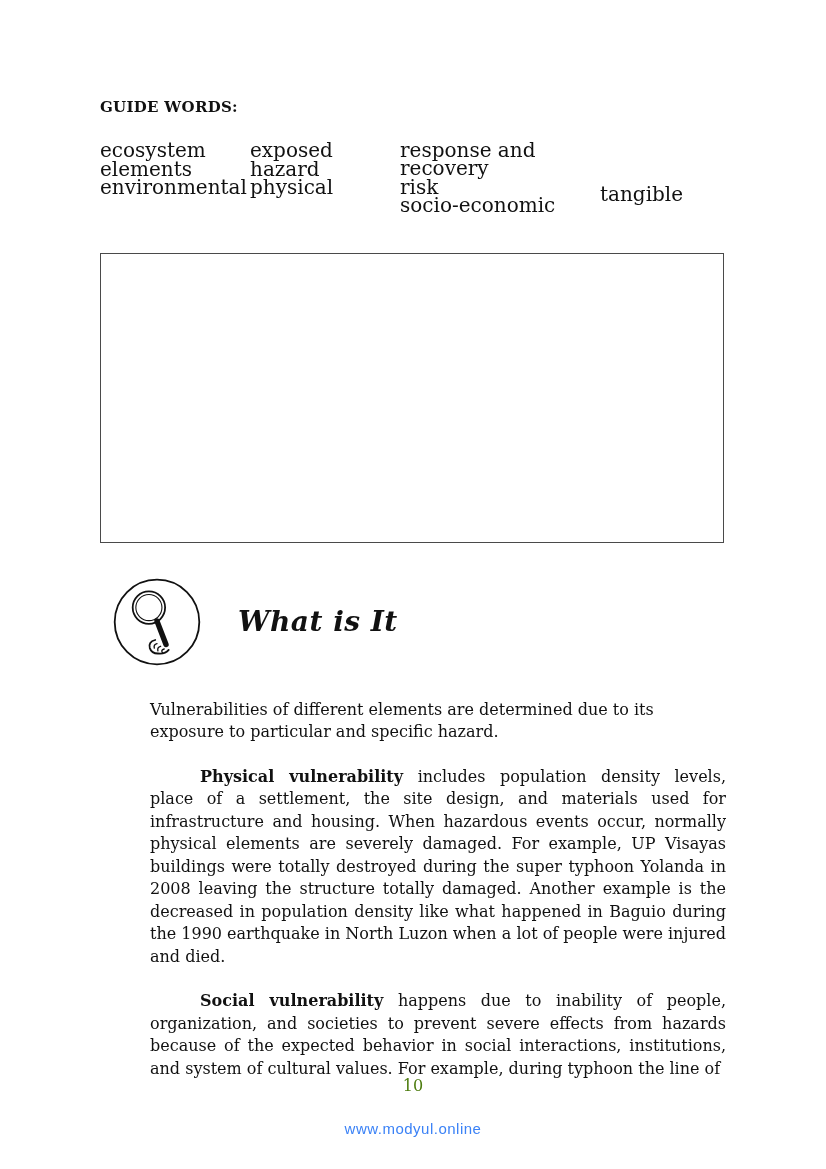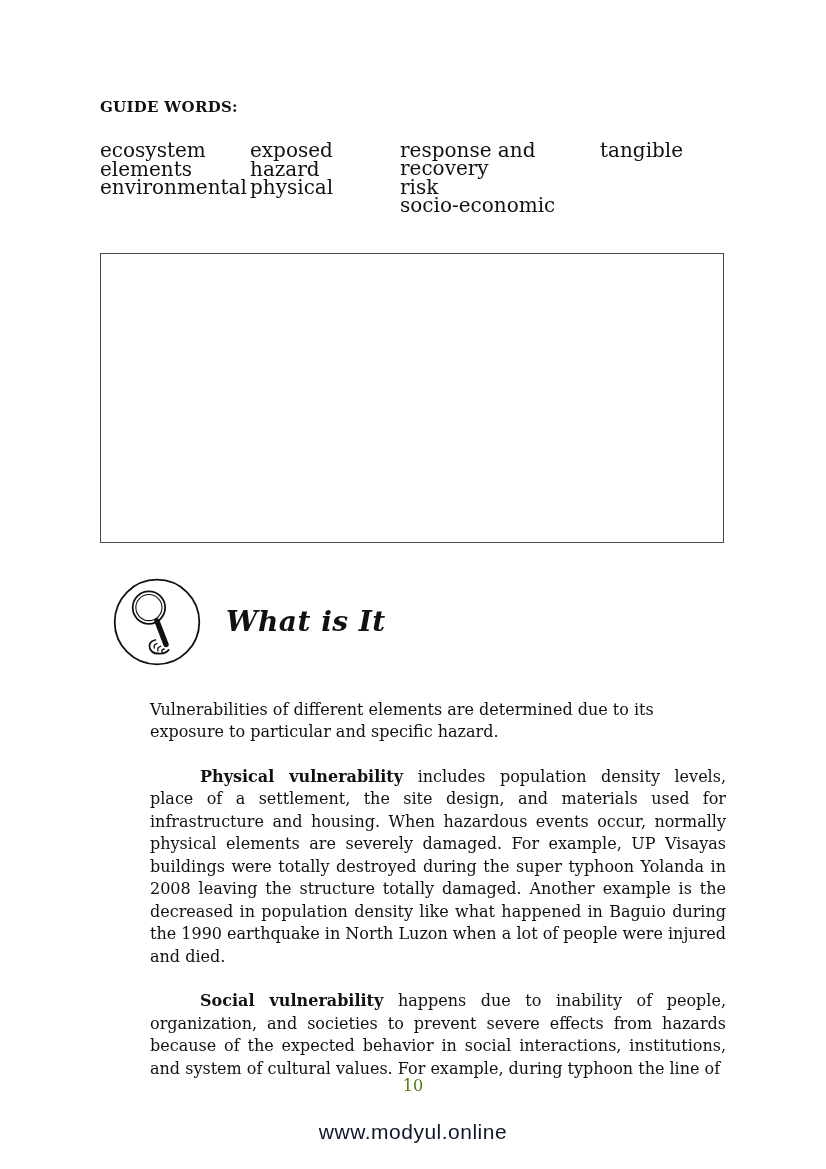--- a/index.html
+++ b/index.html
@@ -32,21 +32,21 @@
   }
   .guide-row {
     display: flex;
     margin-top: 25px;
     font-size: 20px;
     line-height: 18px;
   }
   .gw-col-1 { width: 150px; }
   .gw-col-2 { width: 150px; }
   .gw-col-3 { width: 200px; }
-  .gw-col-4 { width: 126px; }
+  .gw-col-4 { width: 126px; margin-top: 44px; }
   .gw-col div { margin-bottom: 0.5px; }
   .write-box {
     margin-top: 38px;
     width: 624px;
     height: 290px;
     border: 1px solid #4a4a4a;
     box-sizing: border-box;
     background: #ffffff;
   }
   .section-header {
@@ -57,21 +57,21 @@
   .section-icon {
     width: 90px;
     height: 90px;
     margin-left: 12px;
     flex: 0 0 auto;
   }
   .section-title {
     font-size: 28px;
     font-weight: bold;
     font-style: italic;
-    margin-left: 24px;
+    margin-left: 36px;
     letter-spacing: 0.5px;
   }
   .body-text {
     margin-left: 50px;
     width: 576px;
     font-size: 16px;
     line-height: 22.5px;
   }
   .para {
     margin-top: 22px;
@@ -94,23 +94,23 @@
     text-align: center;
     font-size: 16px;
     color: #4d7c0f;
   }
   .watermark {
     position: absolute;
     top: 1120px;
     left: 0;
     width: 100%;
     text-align: center;
-    font-size: 21px;
+    font-size: 15px;
     font-family: "Liberation Sans", sans-serif;
-    color: #0f172a;
+    color: #3b82f6;
     letter-spacing: 0.5px;
   }
 </style>
 </head>
 <body>
 
 <div class="page">
   <div class="content">
 
     <div class="guide-heading">GUIDE WORDS:</div>

